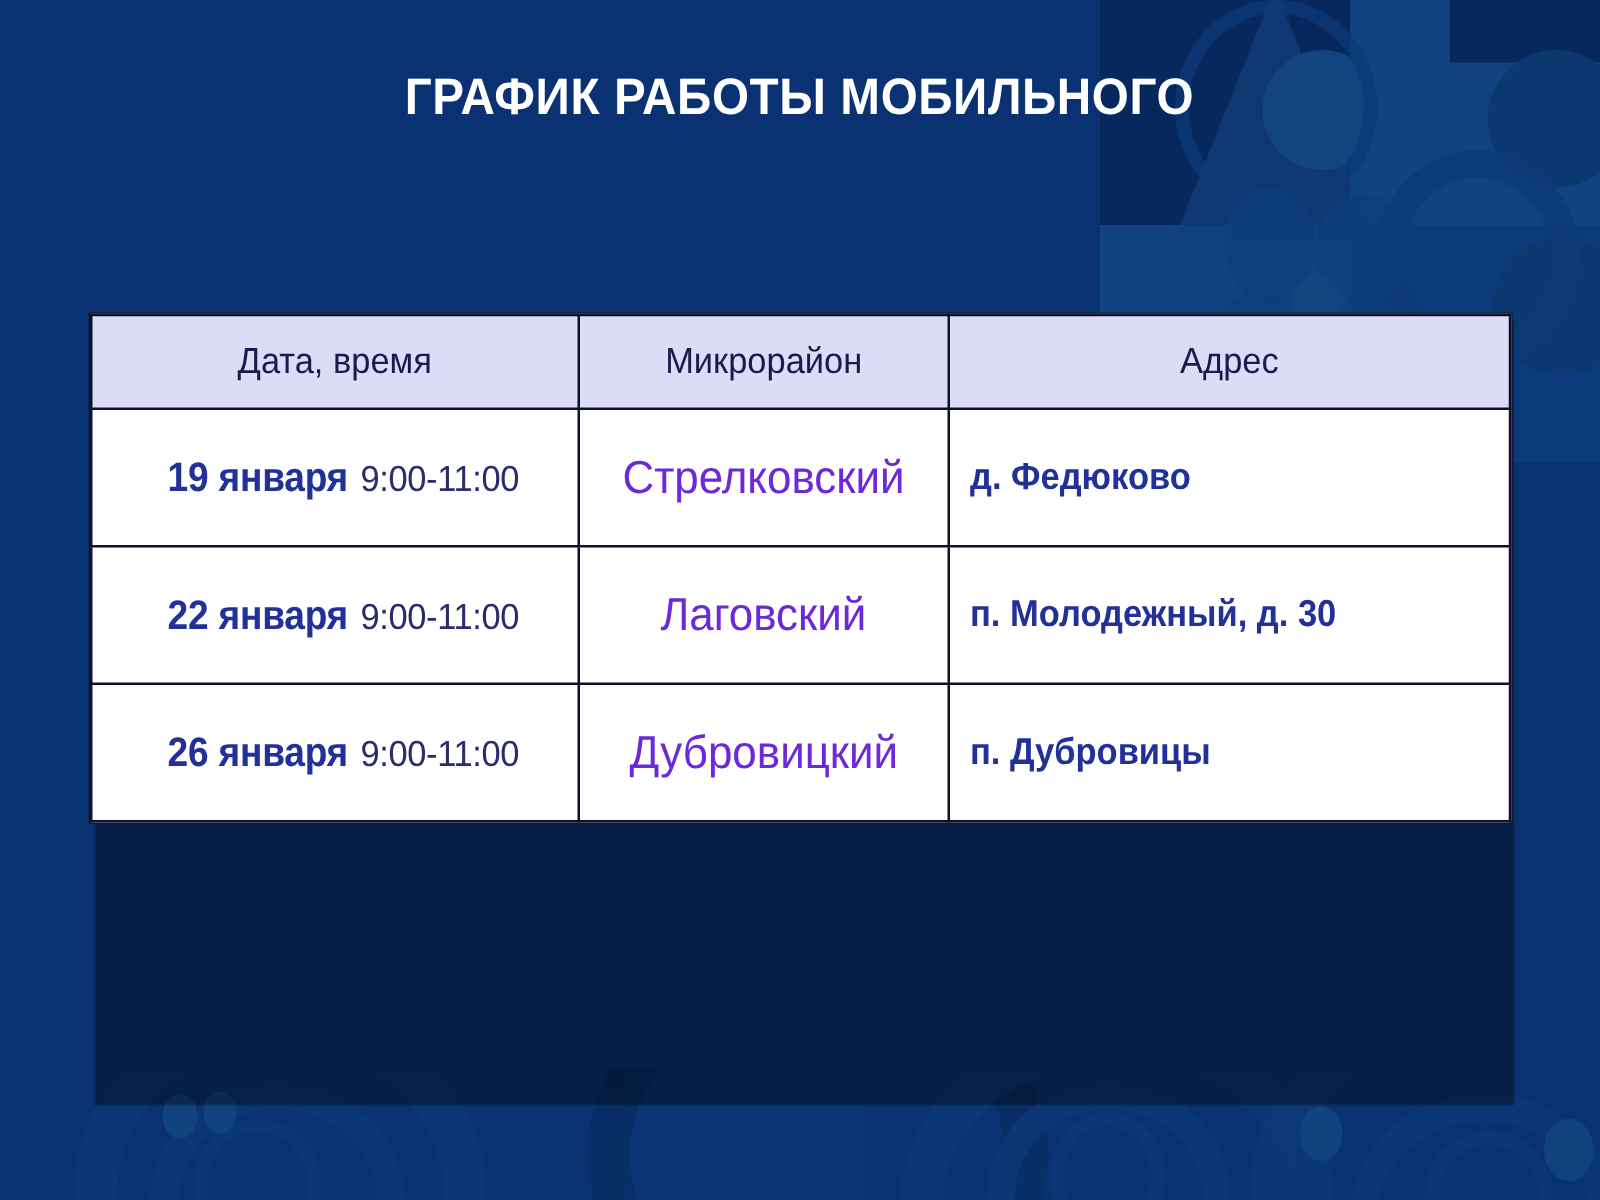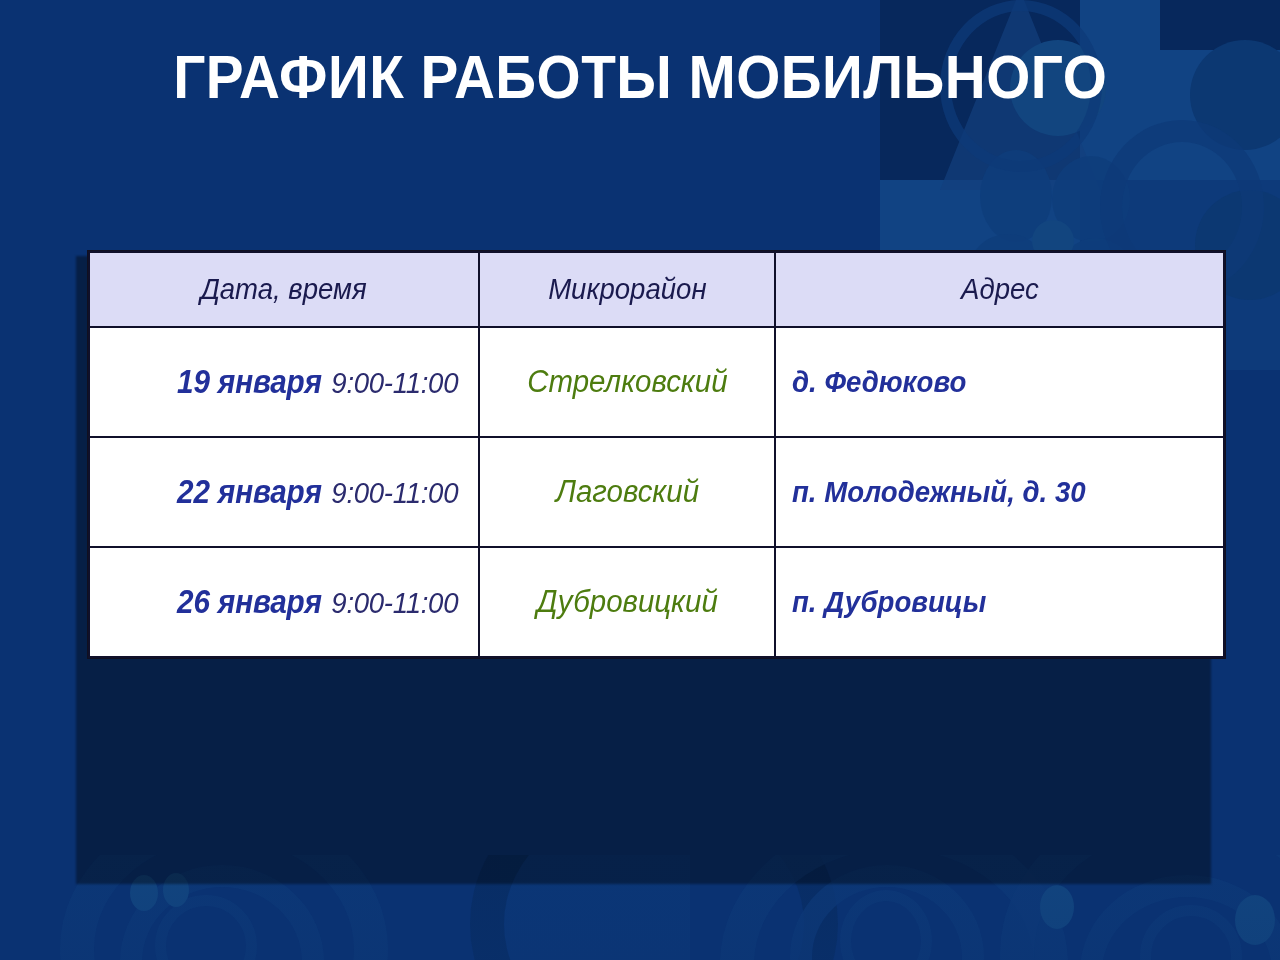--- a/index.html
+++ b/index.html
@@ -73,21 +73,21 @@
     position: absolute;
     left: 0;
     top: 48px;
     width: 1280px;
     text-align: center;
     padding: 0 40px;
     box-sizing: border-box;
   }
   .title-line {
     color: #ffffff;
-    font-size: 61px;
+    font-size: 41px;
     line-height: 58px;
     letter-spacing: .5px;
     white-space: nowrap;
   }
   .t-bold {
     font-weight: 700;
     font-stretch: condensed;
     transform: scaleX(.93);
     display: inline-block;
     transform-origin: center;
@@ -105,28 +105,27 @@
     position: absolute;
     left: 76px;
     top: 256px;
     width: 1135px;
     height: 628px;
     background: rgba(0,0,0,.38);
     filter: blur(1px);
   }
   table.schedule {
     position: absolute;
-    left: 88px;
+    left: 72px;
     top: 251px;
     width: 1135px;
     border-collapse: collapse;
     table-layout: fixed;
     background: #ffffff;
     box-shadow: 0 0 0 1px #101020;
-    font-style: italic;
   }
   table.schedule td, table.schedule th {
     border: 2px solid #10102a;
     padding: 0 16px;
     vertical-align: middle;
     box-sizing: border-box;
   }
   thead th {
     background: #dcdcf6;
     height: 75px;
@@ -139,21 +138,21 @@
   thead th span { display: inline-block; transform: scaleX(.95); }
 
   tbody tr { height: 110px; }
   tbody td { background: #ffffff; }
 
   .col-date   { width: 390px; }
   .col-distr  { width: 296px; }
   .col-addr   { width: 449px; }
 
   .cell-date {
-    text-align: right;
+    text-align: center;
     white-space: nowrap;
   }
   .d-day {
     color: #22309a;
     font-weight: 700;
     font-size: 33px;
     font-stretch: condensed;
     display: inline-block;
     transform: scaleX(.9);
     transform-origin: right center;
@@ -165,23 +164,23 @@
     font-size: 29px;
     font-stretch: condensed;
     display: inline-block;
     transform: scaleX(.95);
     margin-left: 7px;
     letter-spacing: -.3px;
   }
 
   .cell-distr {
     text-align: center;
-    color: #4d7c0f;
+    color: #6d28d9;
     font-weight: 400;
-    font-size: 31px;
+    font-size: 37px;
     font-stretch: condensed;
     white-space: nowrap;
   }
   .cell-distr span { display: inline-block; transform: scaleX(.95); }
 
   .cell-addr {
     text-align: left;
     color: #22309a;
     font-weight: 700;
     font-size: 30px;

